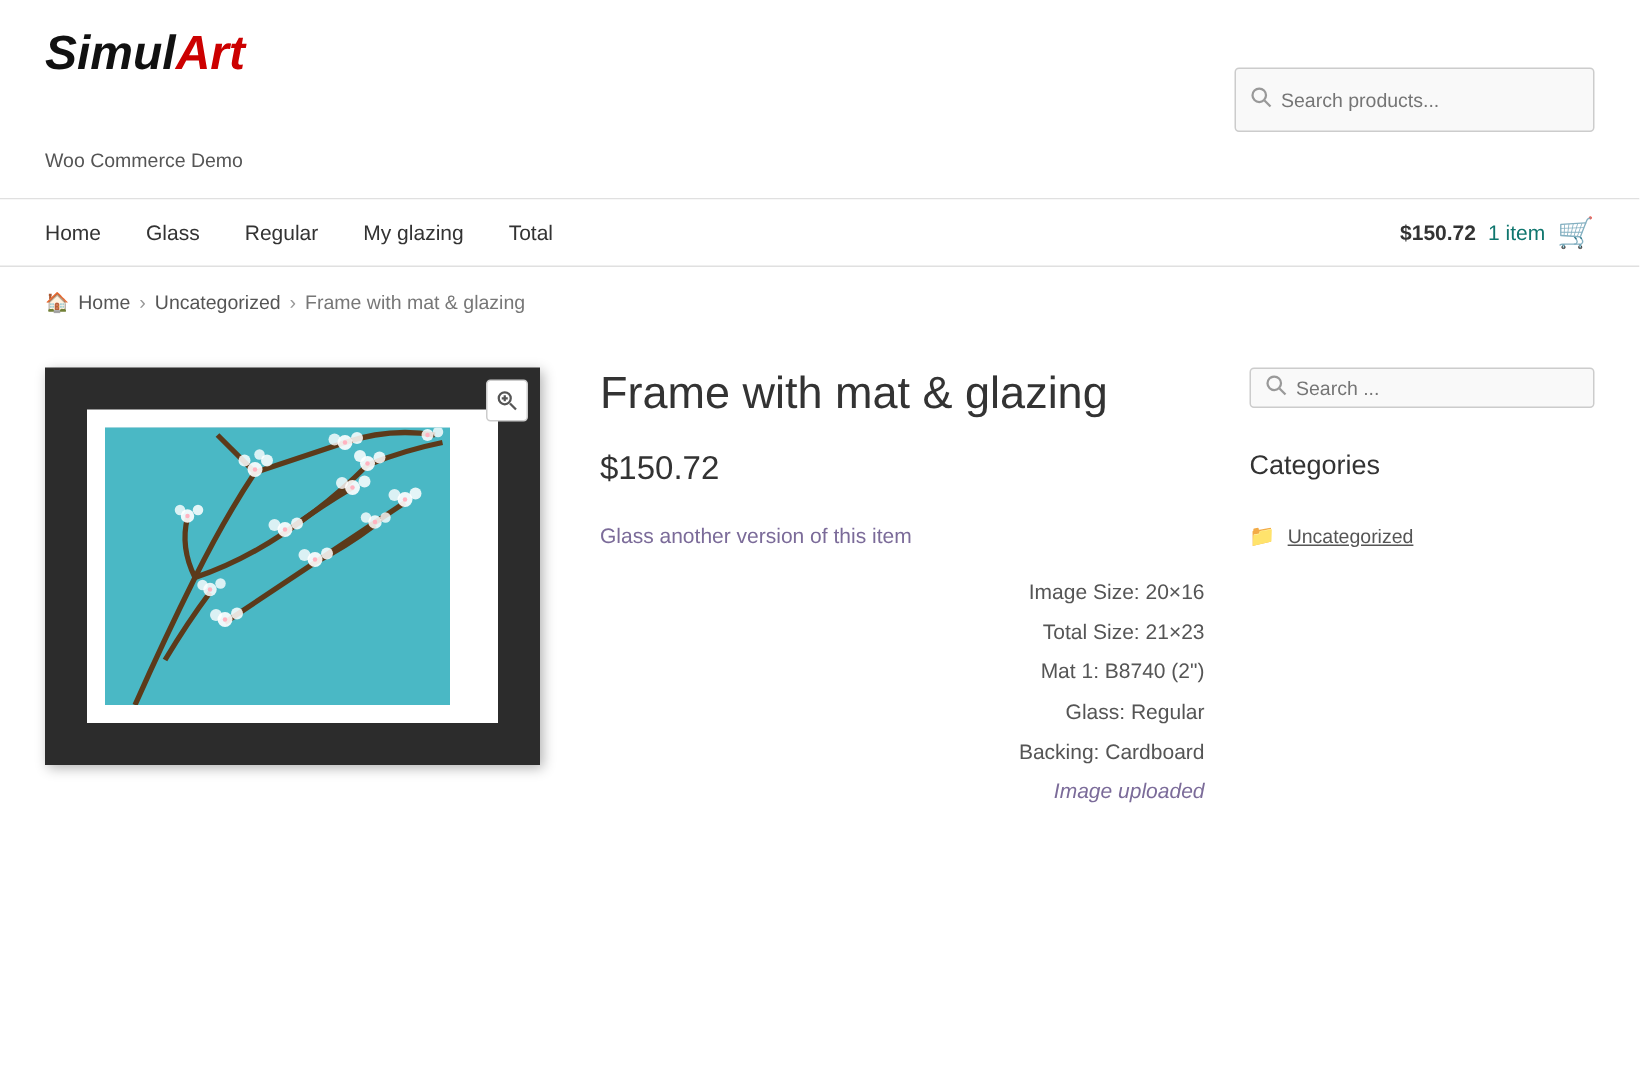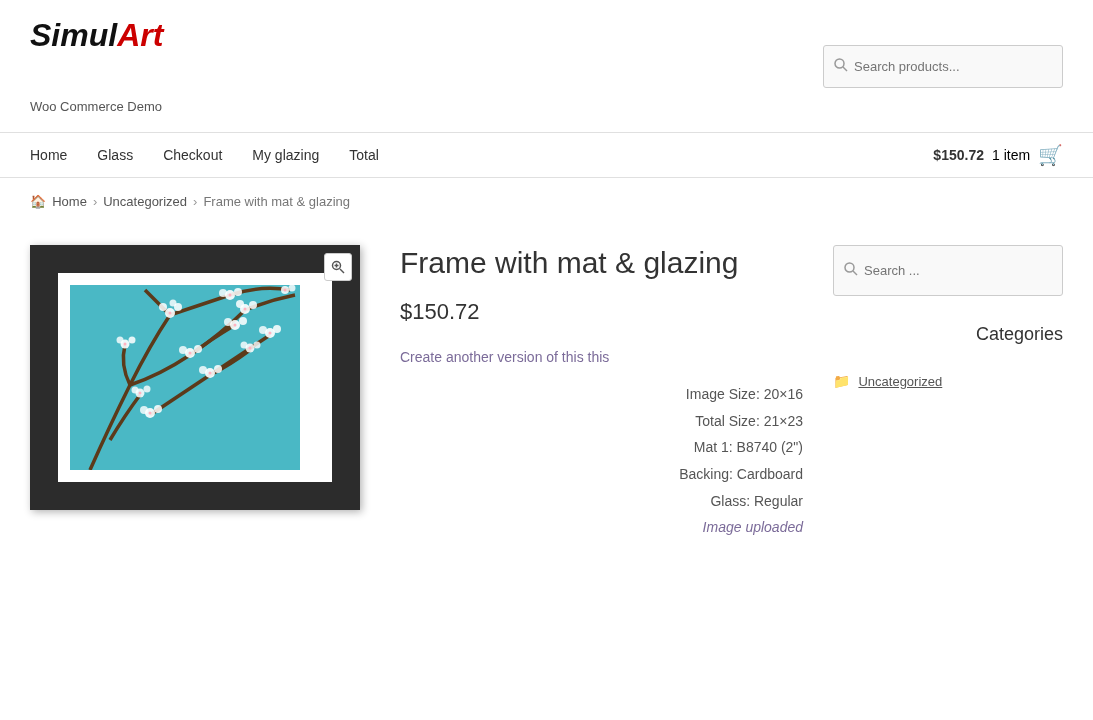--- a/index.html
+++ b/index.html
@@ -56,21 +56,21 @@
       color: #333;
       font-size: 14px;
     }
     .cart-area {
       display: flex;
       align-items: center;
       gap: 8px;
       font-size: 14px;
     }
     .cart-amount { color: #333; font-weight: bold; }
-    .cart-count { color: #000000; }
+    .cart-count { color: #0f766e; }
     .cart-icon-wrap { font-size: 20px; color: #555; }
 
     
     .breadcrumb {
       display: flex;
       align-items: center;
       gap: 6px;
       padding: 16px 30px;
       font-size: 13px;
       color: #777;
@@ -167,40 +167,39 @@
 
     
     .sidebar {
       width: 230px;
       flex-shrink: 0;
     }
     .sidebar-search {
       display: flex;
       border: 1px solid #ccc;
       border-radius: 3px;
-      padding: 16px 10px;
+      padding: 4px 10px;
       background: #f9f9f9;
       margin-bottom: 28px;
     }
     .sidebar-search input {
       border: none;
       background: transparent;
       outline: none;
       font-size: 13px;
       width: 100%;
       color: #777;
     }
     .sidebar-search-icon { margin-right: 6px; color: #999; flex-shrink: 0; }
     .categories-title {
       font-size: 18px;
       font-weight: 300;
       color: #333;
       margin-bottom: 16px;
       padding-bottom: 8px;
-      text-align: right;
     }
     .categories-list { list-style: none; }
     .categories-list li {
       display: flex;
       align-items: center;
       gap: 8px;
       padding: 4px 0;
     }
     .folder-icon { color: #b8a88a; font-size: 14px; }
     .categories-list a {
@@ -227,21 +226,21 @@
       </svg>
     </span>
     <input type="text" placeholder="Search products..." style="">
   </div>
 </div>
 
 <nav class="nav">
   <div class="nav-links">
     <a href="#">Home</a>
     <a href="#">Glass</a>
-    <a href="#">Checkout</a>
+    <a href="#">Regular</a>
     <a href="#">My glazing</a>
     <a href="#">Total</a>
   </div>
   <div class="cart-area">
     <span class="cart-amount">$150.72</span>
     <span class="cart-count">1 item</span>
     <span class="cart-icon-wrap">🛒</span>
   </div>
 </nav>
 
@@ -353,27 +352,27 @@
           <line x1="9" y1="9" x2="13" y2="13" stroke="#555" stroke-width="1.5"></line>
           <line x1="3.5" y1="5.5" x2="7.5" y2="5.5" stroke="#555" stroke-width="1.5"></line>
           <line x1="5.5" y1="3.5" x2="5.5" y2="7.5" stroke="#555" stroke-width="1.5"></line>
         </svg>
       </button>
     </div>
 
     <div class="product-details">
       <h1 class="product-title">Frame with mat &amp; glazing</h1>
       <div class="product-price">$150.72</div>
-      <a href="#" class="product-link">Create another version of this this</a>
+      <a href="#" class="product-link">Glass another version of this item</a>
       <div class="product-meta">
         <div>Image Size: 20×16</div>
         <div>Total Size: 21×23</div>
         <div>Mat 1: B8740 (2")</div>
+        <div>Glass: Regular</div>
         <div>Backing: Cardboard</div>
-        <div>Glass: Regular</div>
         <div class="highlight">Image uploaded</div>
       </div>
     </div>
   </div>
 
   <div class="sidebar">
     <div class="sidebar-search">
       <span class="sidebar-search-icon">
         <svg width="14" height="14" viewBox="0 0 14 14" fill="none">
           <circle cx="5.5" cy="5.5" r="4.5" stroke="#999" stroke-width="1.5"></circle>

